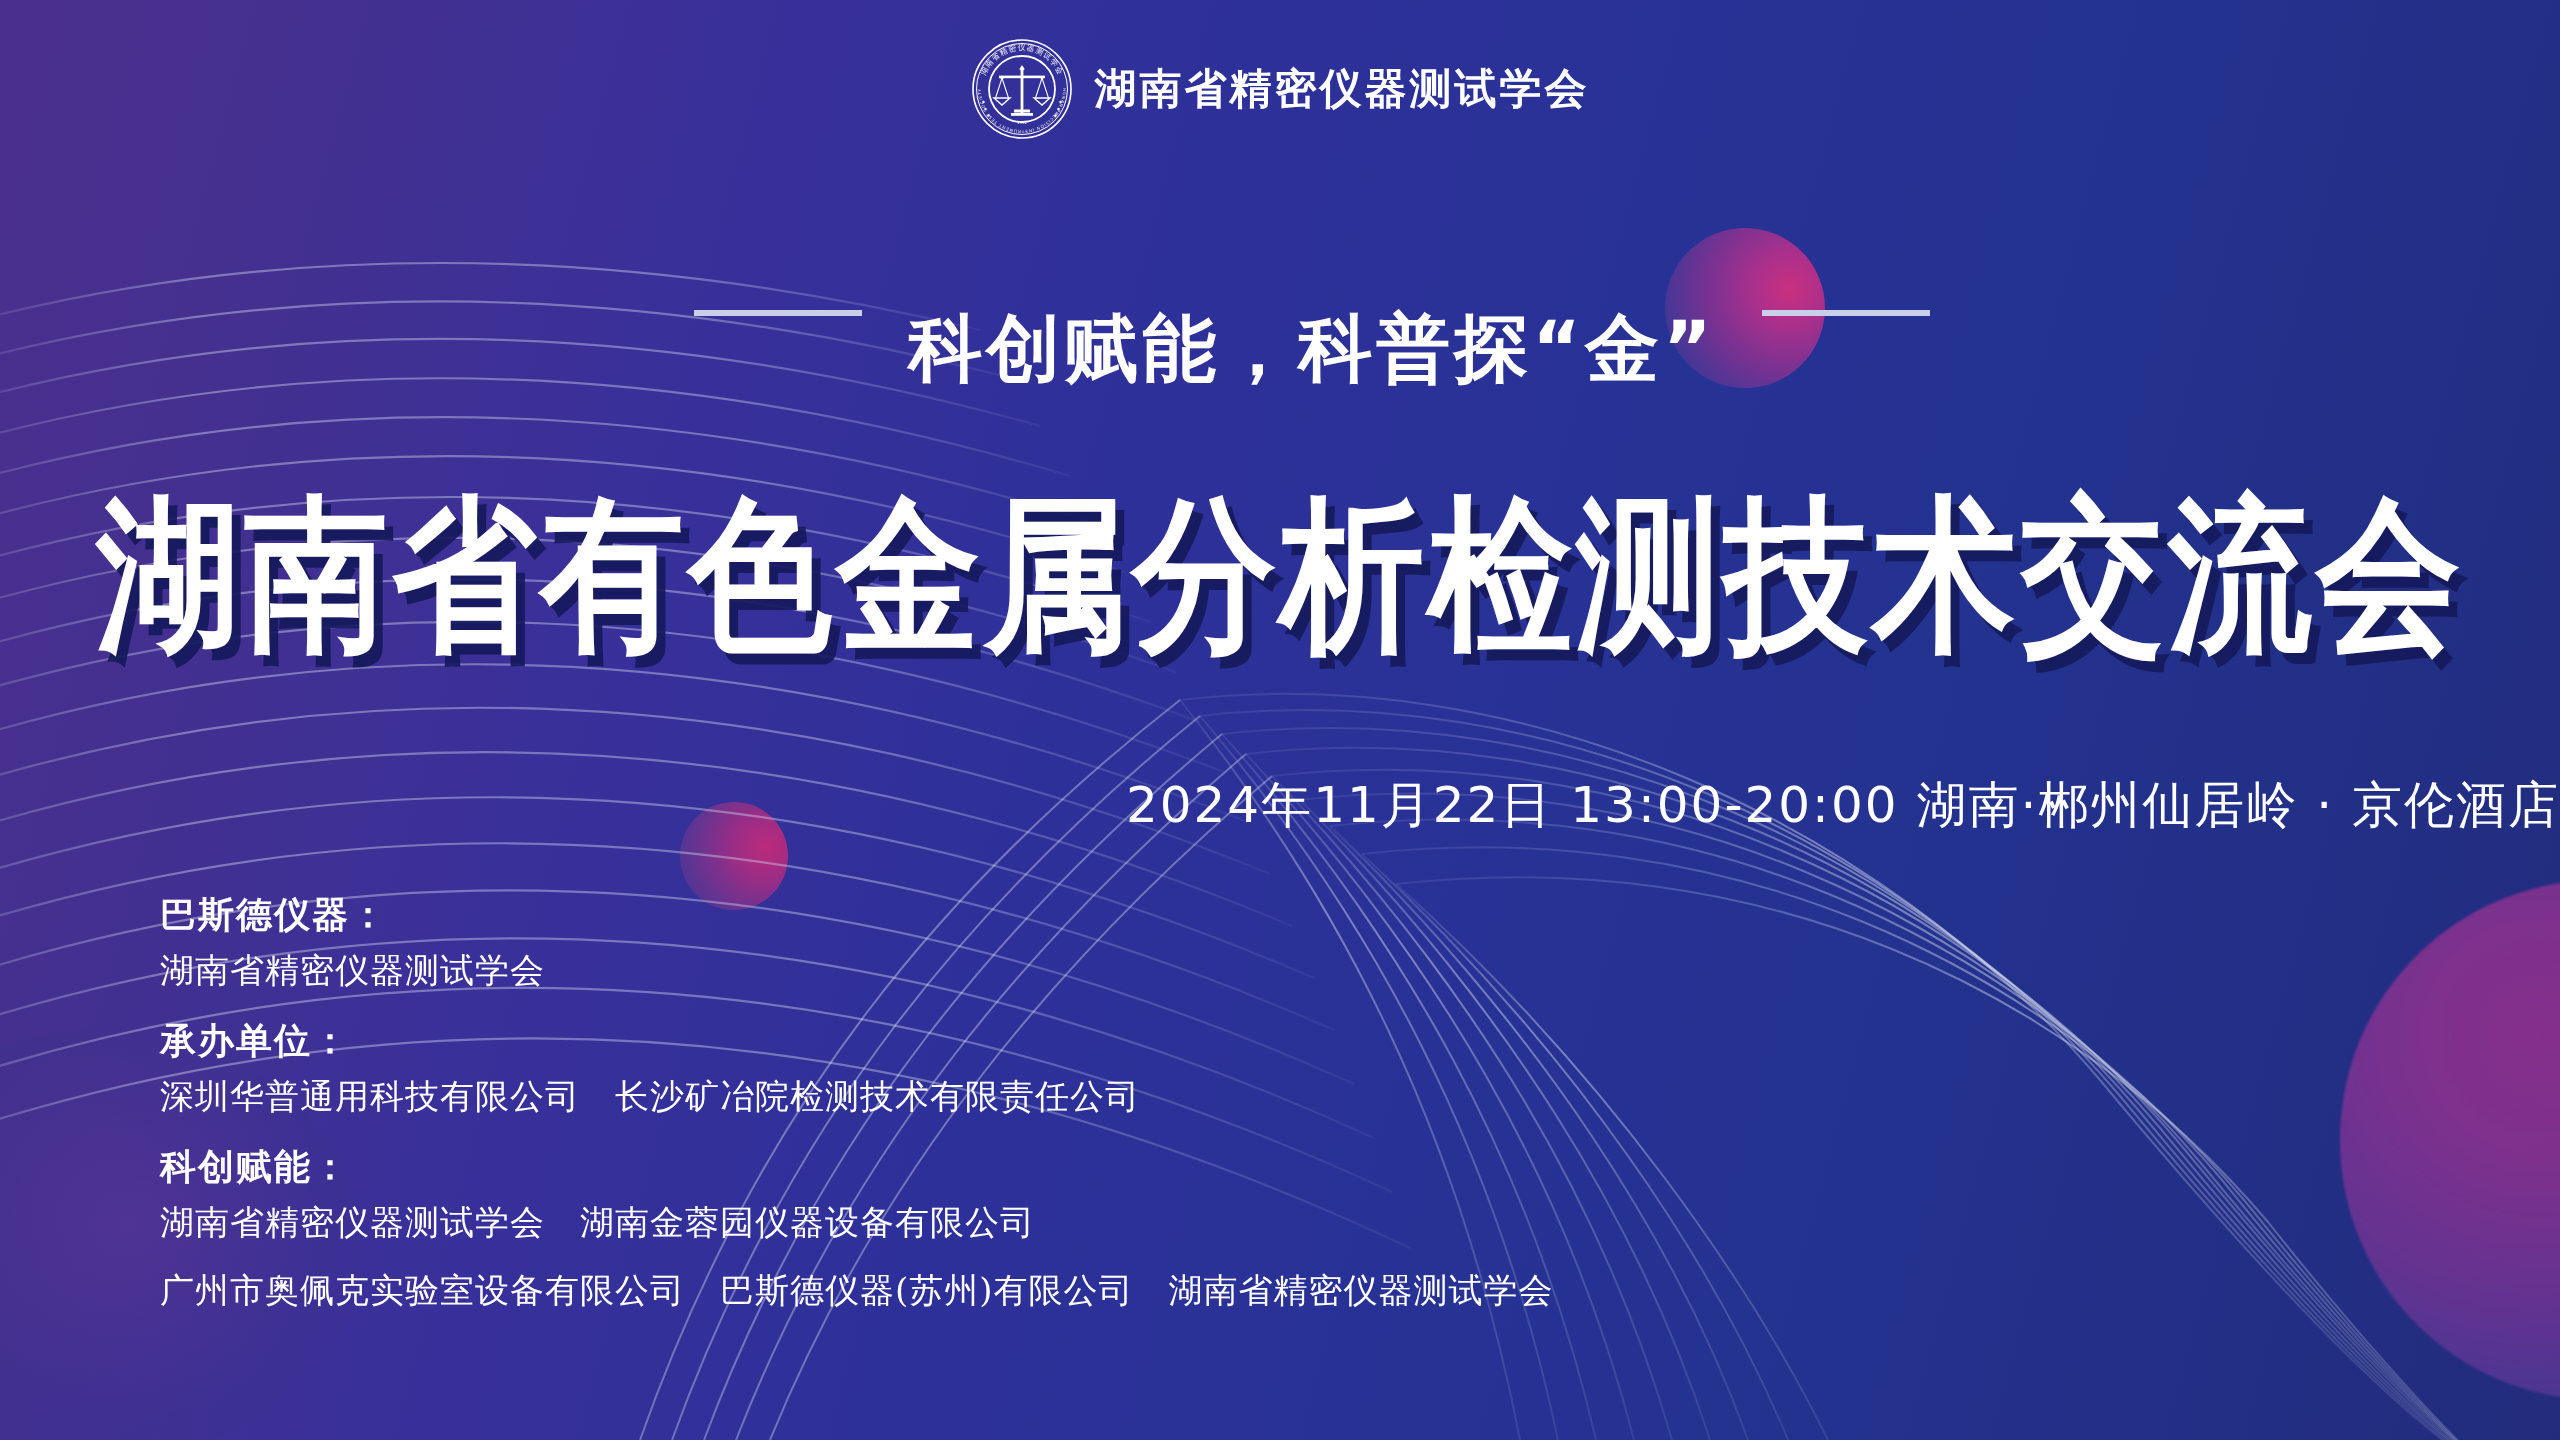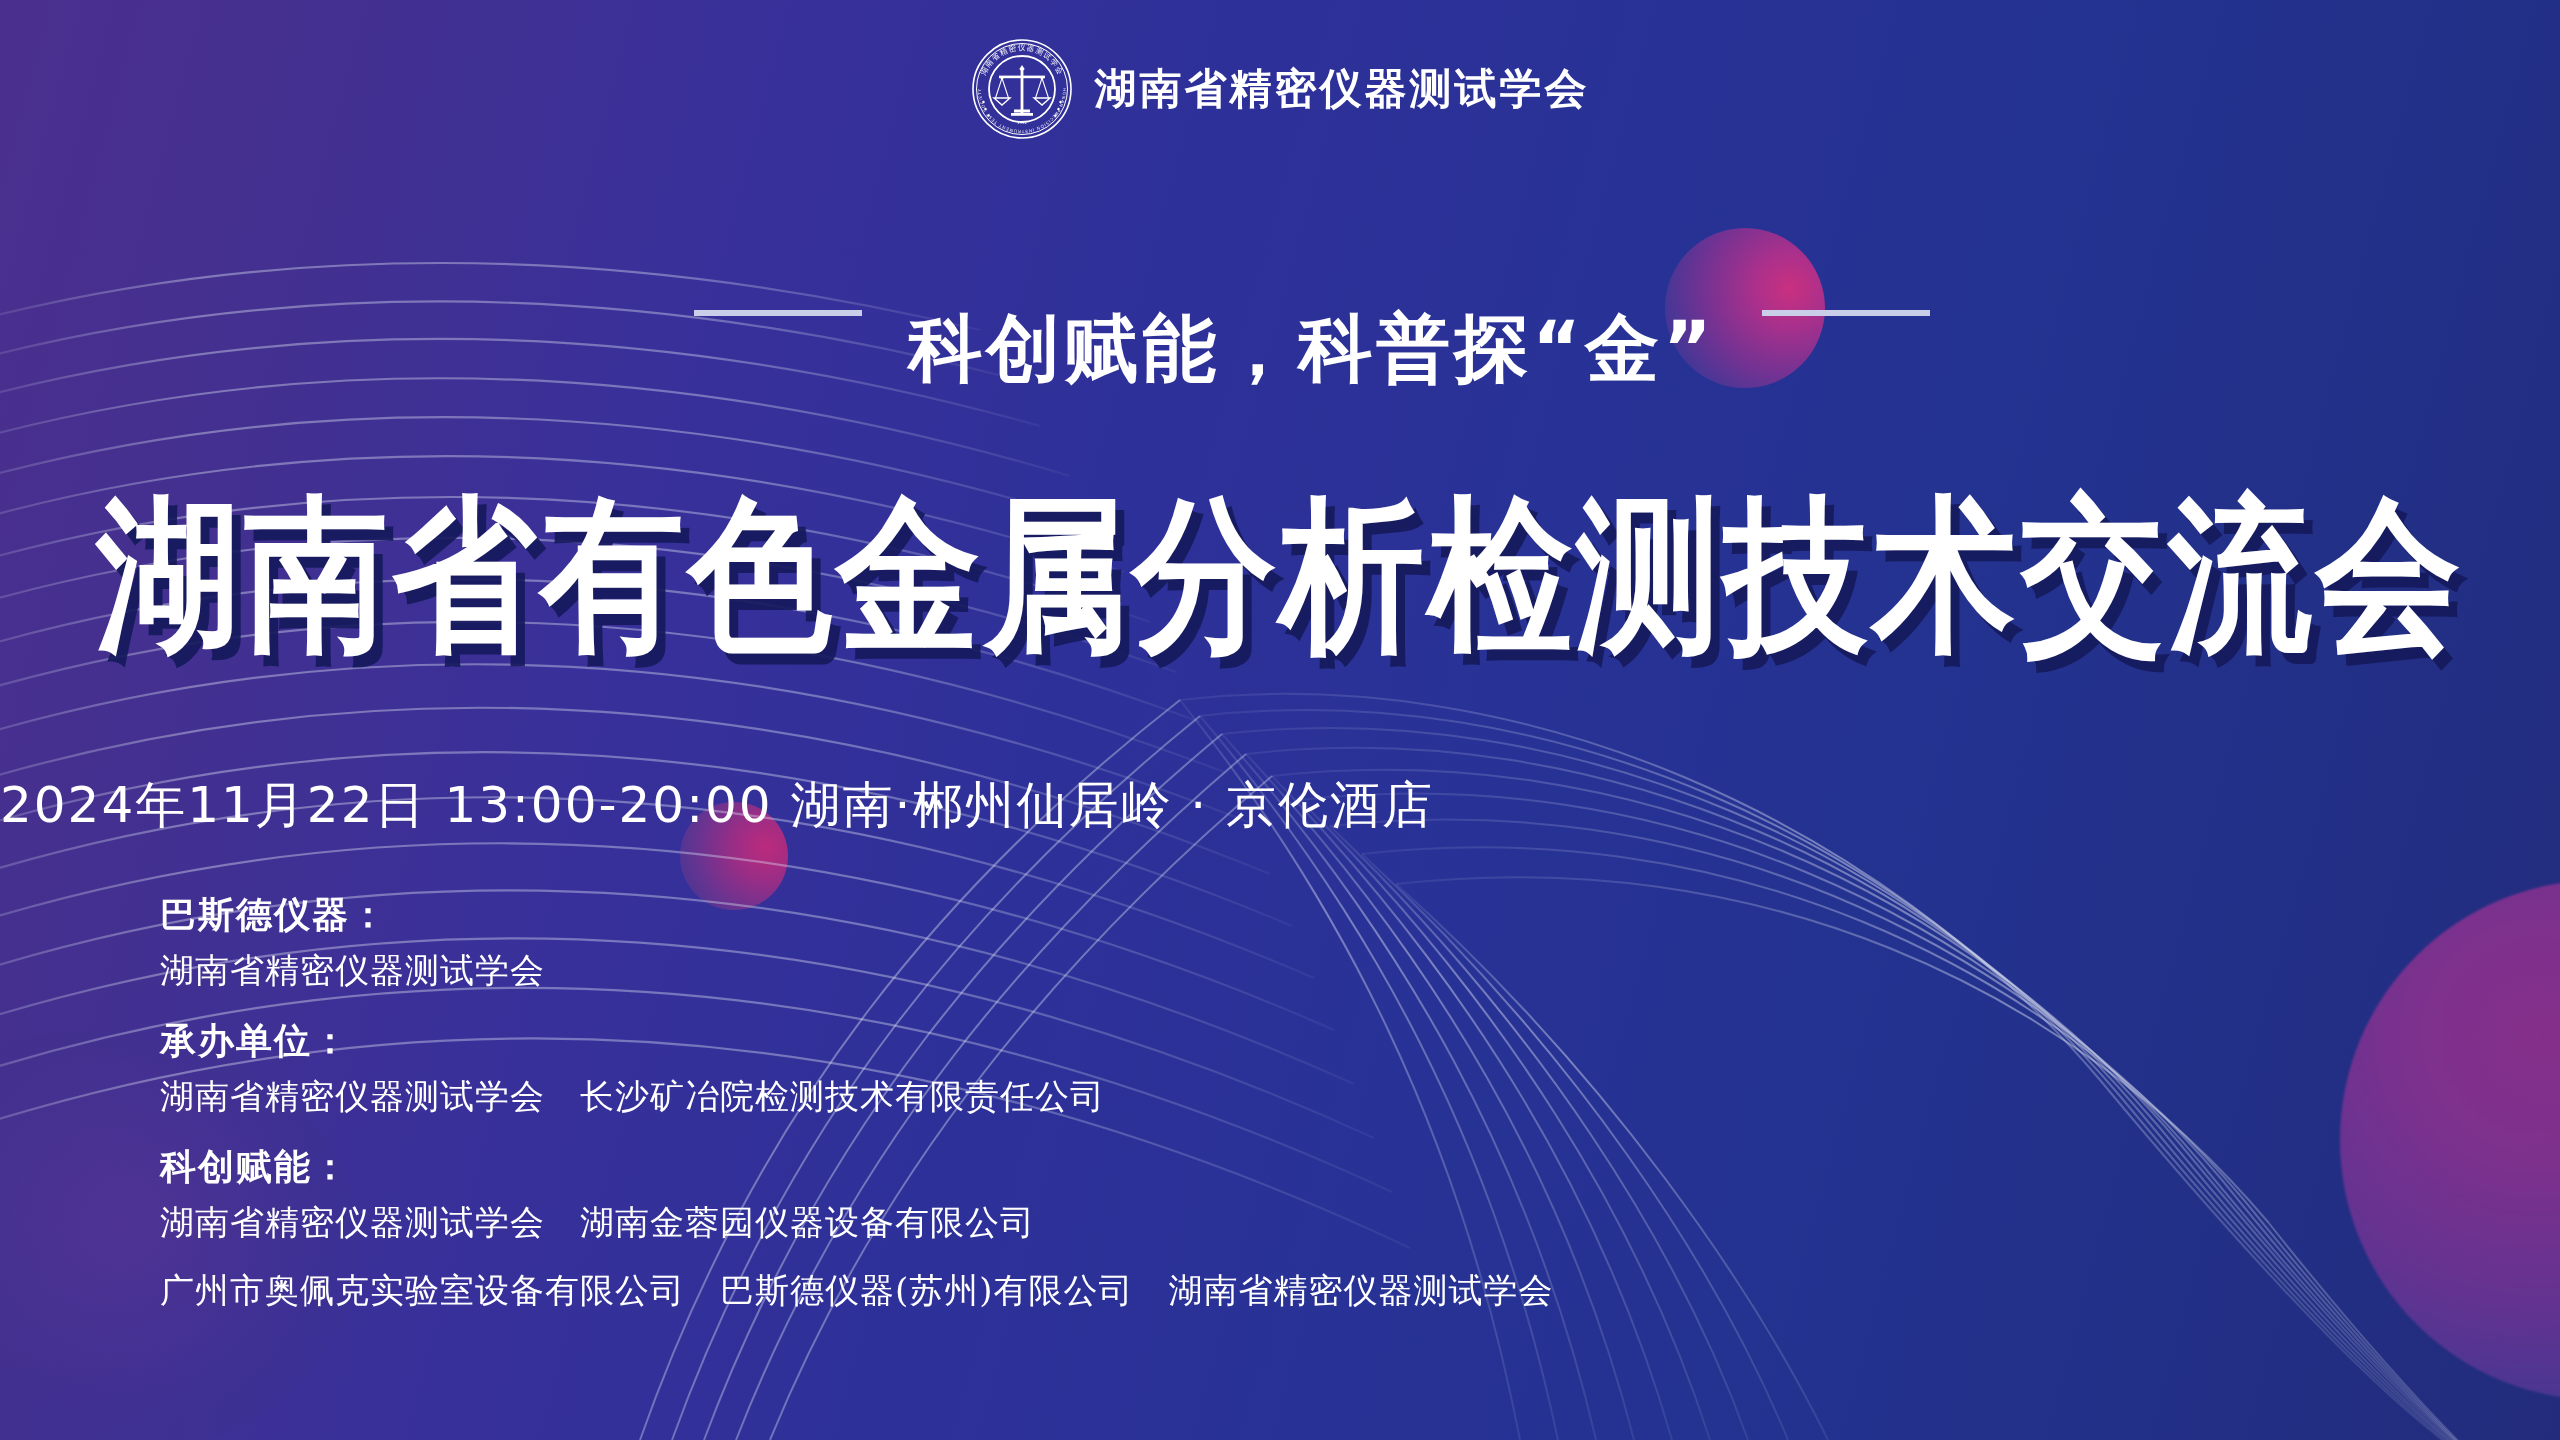--- a/index.html
+++ b/index.html
@@ -128,21 +128,21 @@
     text-shadow: 9px 9px 0 rgba(22,26,92,.92);
     transform: scaleY(1.16);
     transform-origin: center top;
   }
 
   
   .date-line {
     position: absolute;
     left: 0; top: 772px;
     width: 2560px;
-    text-align: left;
+    text-align: right;
     z-index: 6;
     color: #ffffff;
     font-size: 50px;
     letter-spacing: 2px;
     white-space: nowrap;
     font-family: "DejaVu Sans", "Liberation Sans", sans-serif;
   }
 
   
   .orgs {
@@ -306,21 +306,21 @@
 
   <div class="orgs">
 
     <div>
       <p class="heading">巴斯德仪器：</p>
       <p class="entry">湖南省精密仪器测试学会</p>
     </div>
 
     <div>
       <p class="heading gap">承办单位：</p>
-      <p class="entry">湖南省精密仪器测试学会　长沙矿冶院检测技术有限责任公司</p>
+      <p class="entry">深圳华普通用科技有限公司　长沙矿冶院检测技术有限责任公司</p>
     </div>
 
     <div>
       <p class="heading gap">科创赋能：</p>
       <p class="entry tight">湖南省精密仪器测试学会　湖南金蓉园仪器设备有限公司</p>
       <p class="entry">广州市奥佩克实验室设备有限公司　巴斯德仪器(苏州)有限公司　湖南省精密仪器测试学会</p>
     </div>
 
   </div>
 

